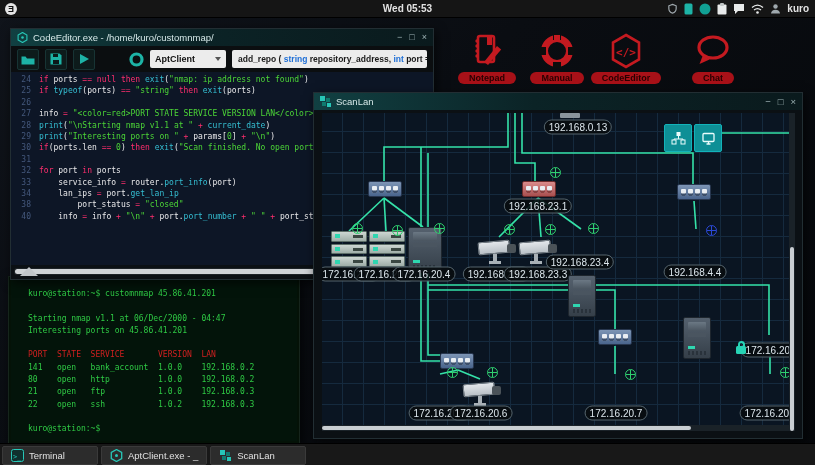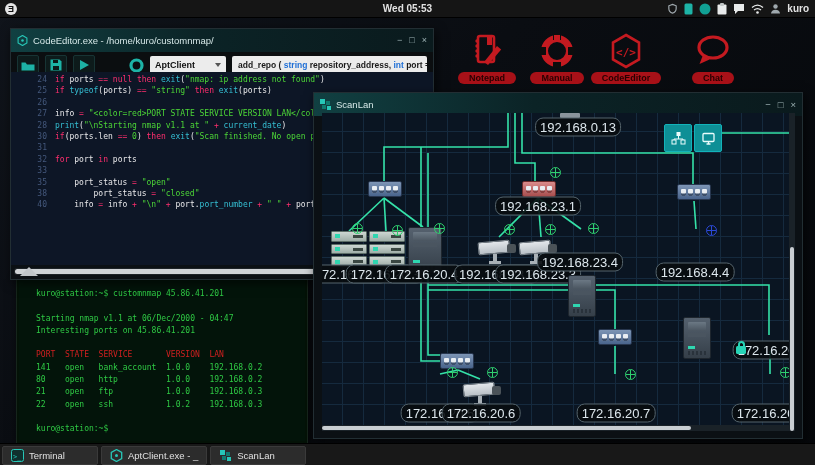--- a/index.html
+++ b/index.html
@@ -15,21 +15,21 @@
   #tray{margin-left:auto;display:flex;align-items:center;gap:6px;padding-right:6px;}
   #tray .tray-ic{display:flex;align-items:center;}
   #tray-user{color:#e2e2e2;font-size:10px;font-weight:bold;}
   
   .dicon{position:absolute;top:31px;width:74px;display:flex;flex-direction:column;align-items:center;z-index:0;}
   .dicon .glyph{height:40px;display:flex;align-items:center;justify-content:center;}
   .dicon .dlabel{margin-top:1px;background:#a81118;color:#2a0000;font-size:9px;font-weight:bold;
     padding:1px 11px;border-radius:9px;white-space:nowrap;}
   
   .window{position:absolute;background:#0b1014;border:1px solid #222e33;box-shadow:2px 3px 10px rgba(0,0,0,.65);}
-  .titlebar{height:23px;display:flex;align-items:center;gap:5px;padding:0 6px;
+  .titlebar{height:17px;display:flex;align-items:center;gap:5px;padding:0 6px;
     background:linear-gradient(90deg,#114042 0%,#0b2326 45%,#0a1a1d 100%);
     color:#d6e8e8;font-size:9.5px;white-space:nowrap;}
   .wcontrols{margin-left:auto;display:flex;gap:7px;color:#9fb4b6;font-size:9px;}
   .wbtn{cursor:default;line-height:17px;}
   
   #codewin{left:10px;top:28px;width:422px;height:250px;z-index:2;}
   #toolbar{height:26px;background:#0b0e10;display:flex;align-items:center;padding:0 6px;gap:6px;}
   .tbtn{width:20px;height:19px;background:#0d1b1b;border:1px solid #173434;border-radius:2px;
     display:flex;align-items:center;justify-content:center;}
   #tb-target{margin-left:28px;display:flex;align-items:center;}
@@ -37,26 +37,26 @@
     padding:0 5px;font-size:9px;font-weight:bold;color:#111;}
   #dropdown .chev{margin-left:auto;}
   .chev{width:0;height:0;border-left:3.5px solid transparent;border-right:3.5px solid transparent;
     border-top:4px solid #555;}
   #signature{flex:1;height:18px;background:#ececec;border-radius:2px;display:flex;align-items:center;
     padding:0 6px;font-size:8.5px;font-weight:bold;color:#1a1a1a;white-space:nowrap;overflow:hidden;}
   .sg-t{color:#1f6fd6;} .sg-p{color:#1a1a1a;}
   #codearea{position:absolute;top:43px;left:0;right:0;bottom:14px;background:#0d1626;overflow:hidden;
     font-family:"DejaVu Sans Mono","Liberation Mono",monospace;font-size:8px;line-height:11.4px;padding-top:2px;}
   .code-line{display:flex;white-space:pre;}
-  .ln{width:20px;text-align:right;color:#44587c;flex:0 0 20px;margin-right:8px;margin-left:16px;}
+  .ln{width:20px;text-align:right;color:#44587c;flex:0 0 20px;margin-right:8px;}
   .tk-k{color:#ff2e6e;} .tk-f{color:#35bfd3;} .tk-s{color:#4cd637;} .tk-n{color:#4cd637;} .tk-i{color:#e8e8ea;}
   #hscroll{position:absolute;left:3px;right:3px;bottom:4px;height:7px;background:#1c2226;border-radius:3px;}
   #hscroll .thumb{position:absolute;left:1px;top:1px;bottom:1px;width:97%;background:#cfd3d6;border-radius:3px;}
   
-  #termwin{left:16px;top:276px;width:290px;height:166px;z-index:1;background:#041207;border:1px solid #16251c;}
+  #termwin{left:8px;top:276px;width:290px;height:166px;z-index:1;background:#041207;border:1px solid #16251c;}
   #termbody{position:absolute;inset:2px;background:#03140a;padding:9px 0 0 17px;
     font-family:"DejaVu Sans Mono","Liberation Mono",monospace;font-size:8px;line-height:12.3px;white-space:pre;overflow:hidden;}
   .term-g{color:#2fca45;} .term-r{color:#cf2020;}
   #term-arrow{position:absolute;left:20px;top:267px;width:0;height:0;z-index:3;
     border-left:9px solid transparent;border-right:9px solid transparent;border-bottom:9px solid #c2c6ca;}
   
   #scanwin{left:313px;top:92px;width:488px;height:345px;z-index:4;}
   #map-frame{position:absolute;top:20px;left:8px;right:7px;bottom:7px;background:#0d1418;}
   #map{position:absolute;inset:0 6px 6px 0;overflow:hidden;background-color:#0a1522;
     background-image:repeating-linear-gradient(0deg,transparent 0 20px,#152a3e 20px 21px),
@@ -81,21 +81,21 @@
   .tower::after{content:"";position:absolute;left:4px;right:4px;bottom:3px;height:4px;
     background:repeating-linear-gradient(90deg,#29323b 0 2px,transparent 2px 4px);}
   .camera{width:40px;height:30px;}
   .cam-body{position:absolute;left:0;top:4px;width:30px;height:11px;background:linear-gradient(#e3e7eb,#b9c0c6);
     border:1px solid #7d868d;border-radius:2px;transform:rotate(-5deg);}
   .cam-lens{position:absolute;left:29px;top:7px;width:9px;height:9px;background:#4a5258;border-radius:2px;}
   .cam-mount{position:absolute;left:15px;top:17px;width:4px;height:8px;background:#a8b0b6;}
   .cam-mount::after{content:"";position:absolute;left:-4px;top:7px;width:12px;height:3px;background:#a8b0b6;}
   .mini{width:20px;height:5px;background:#8a949c;border-radius:1px;}
   .node-label{position:absolute;transform:translate(-50%,-50%);background:rgba(8,12,16,.9);
-    border:1px solid #55646c;border-radius:8px;padding:1px 4px;font-size:13px;color:#dde7ed;white-space:nowrap;}
+    border:1px solid #55646c;border-radius:8px;padding:1px 4px;font-size:10px;color:#dde7ed;white-space:nowrap;}
   .globe{position:absolute;width:11px;height:11px;border-radius:50%;box-sizing:border-box;
     border:1.5px solid currentColor;color:#2fcf6f;}
   .globe::before{content:"";position:absolute;left:0;right:0;top:50%;height:1px;margin-top:-.5px;background:currentColor;}
   .globe::after{content:"";position:absolute;top:0;bottom:0;left:50%;width:1px;margin-left:-.5px;background:currentColor;}
   .globe-blue{color:#2b49d8;}
   .lock{position:absolute;width:10px;height:8px;background:#27d3b5;border-radius:1.5px;}
   .lock::before{content:"";position:absolute;left:1.5px;top:-5px;width:7px;height:6px;box-sizing:border-box;
     border:2px solid #27d3b5;border-bottom:none;border-radius:4px 4px 0 0;}
   .map-btn{position:absolute;width:26px;height:26px;background:#0e8f96;border:1px solid #12b3ba;border-radius:2px;
     display:flex;align-items:center;justify-content:center;}
@@ -255,25 +255,26 @@
         <span id="sig-tokens"><span class="sg-p">add_repo ( </span><span class="sg-t">string</span><span class="sg-p"> repository_address, </span><span class="sg-t">int</span><span class="sg-p"> port = </span></span>
 
       </span>
     </div>
     <div id="codearea">
         <div class="code-line"><span class="ln">24</span><span><span class="tk-k">if </span><span class="tk-i">ports </span><span class="tk-k">== null then </span><span class="tk-f">exit</span><span class="tk-i">(</span><span class="tk-s">"nmap: ip address not found"</span><span class="tk-i">)</span></span></div>
         <div class="code-line"><span class="ln">25</span><span><span class="tk-k">if </span><span class="tk-f">typeof</span><span class="tk-i">(ports) </span><span class="tk-k">== </span><span class="tk-s">"string" </span><span class="tk-k">then </span><span class="tk-f">exit</span><span class="tk-i">(ports)</span></span></div>
         <div class="code-line"><span class="ln">26</span><span></span></div>
         <div class="code-line"><span class="ln">27</span><span><span class="tk-i">info </span><span class="tk-k">= </span><span class="tk-s">"&lt;color=red&gt;PORT STATE SERVICE VERSION LAN&lt;/color&gt;"</span></span></div>
         <div class="code-line"><span class="ln">28</span><span><span class="tk-f">print</span><span class="tk-i">(</span><span class="tk-s">"\nStarting nmap v1.1 at " </span><span class="tk-k">+ </span><span class="tk-f">current_date</span><span class="tk-i">)</span></span></div>
+        <div class="code-line"><span class="ln">29</span><span><span class="tk-f">print</span><span class="tk-i">(</span><span class="tk-s">"Interesting ports on " </span><span class="tk-k">+ </span><span class="tk-i">params[</span><span class="tk-n">0</span><span class="tk-i">] </span><span class="tk-k">+ </span><span class="tk-s">"\n"</span><span class="tk-i">)</span></span></div>
         <div class="code-line"><span class="ln">30</span><span><span class="tk-k">if</span><span class="tk-i">(ports.len </span><span class="tk-k">== </span><span class="tk-n">0</span><span class="tk-i">) </span><span class="tk-k">then </span><span class="tk-f">exit</span><span class="tk-i">(</span><span class="tk-s">"Scan finished. No open ports.</span></span></div>
         <div class="code-line"><span class="ln">31</span><span></span></div>
         <div class="code-line"><span class="ln">32</span><span><span class="tk-k">for </span><span class="tk-i">port </span><span class="tk-k">in </span><span class="tk-i">ports</span></span></div>
-        <div class="code-line"><span class="ln">33</span></div>
-        <div class="code-line"><span class="ln">35</span><span><span class="tk-i">    port_status </span><span class="tk-k">= </span><span class="tk-s">"open"</span></span></div>
+        <div class="code-line"><span class="ln">33</span><span><span class="tk-i">    service_info </span><span class="tk-k">= </span><span class="tk-i">router.</span><span class="tk-f">port_info</span><span class="tk-i">(port)</span></span></div>
+        <div class="code-line"><span class="ln">34</span><span><span class="tk-i">    lan_ips </span><span class="tk-k">= </span><span class="tk-i">port.</span><span class="tk-f">get_lan_ip</span></span></div>
         <div class="code-line"><span class="ln">38</span><span><span class="tk-i">        port_status </span><span class="tk-k">= </span><span class="tk-s">"closed"</span></span></div>
         <div class="code-line"><span class="ln">40</span><span><span class="tk-i">    info </span><span class="tk-k">= </span><span class="tk-i">info </span><span class="tk-k">+ </span><span class="tk-s">"\n" </span><span class="tk-k">+ </span><span class="tk-i">port.</span><span class="tk-f">port_number </span><span class="tk-k">+ </span><span class="tk-s">" " </span><span class="tk-k">+ </span><span class="tk-i">port_statu</span></span></div>
       </div>
     <div id="hscroll">
         <span class="thumb"></span>
       </div>
   </div>
 
   <div id="term-arrow"></div>
 

